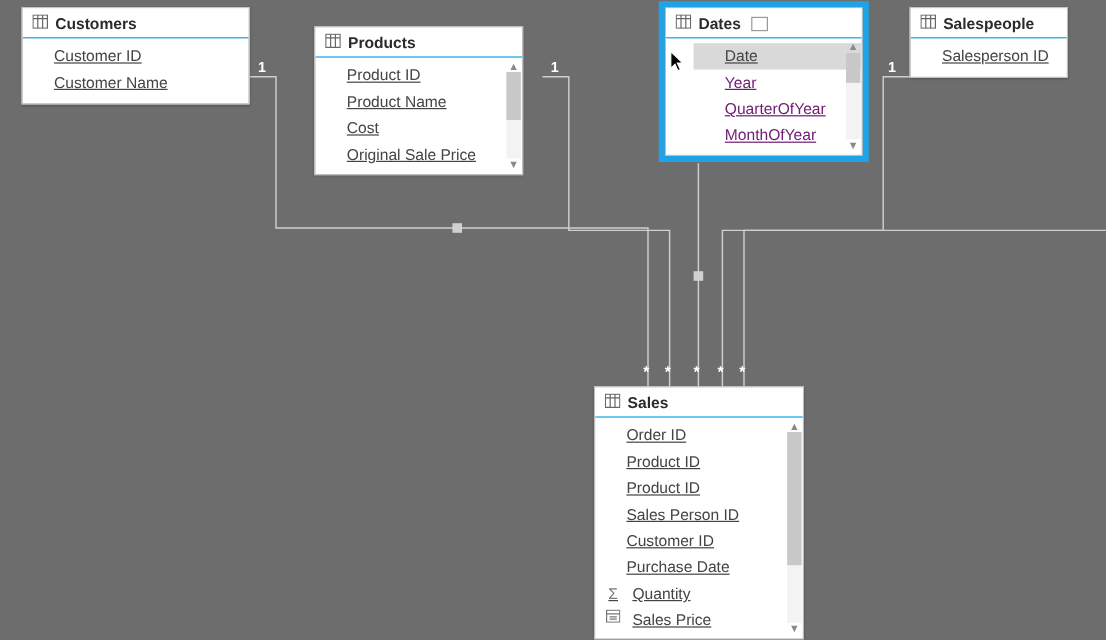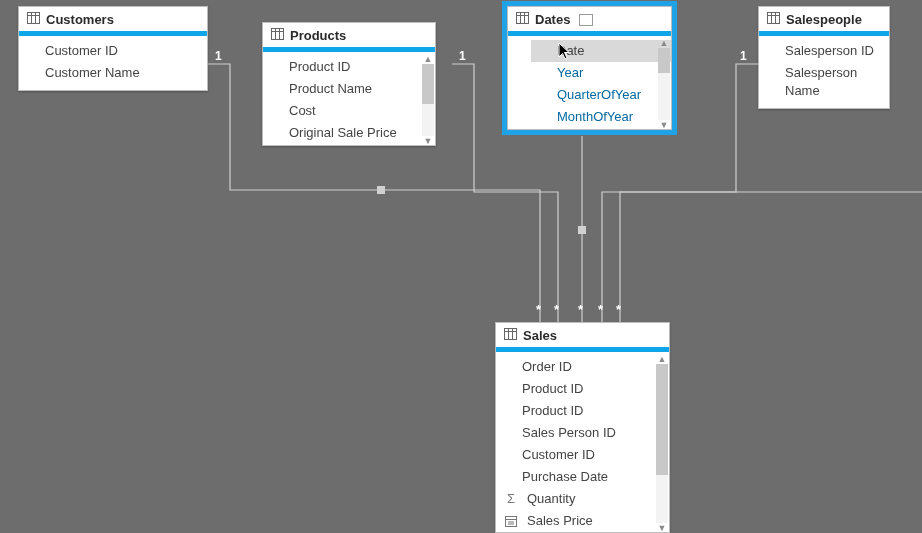--- a/index.html
+++ b/index.html
@@ -49,49 +49,51 @@
   .tbl {
     position: absolute;
     background: #ffffff;
     border: 1px solid #bdbdbd;
     box-shadow: 0 1px 2px rgba(0,0,0,0.25);
     box-sizing: border-box;
   }
   .tbl.selected {
     outline: 5px solid #1fa3e6;
     outline-offset: 0;
+    margin-left: 47px;
   }
   .tbl-header {
     display: flex;
     align-items: center;
     gap: 6px;
     padding: 5px 8px 4px 8px;
-    border-bottom: 5px solid #0ea5e9;
+    border-bottom: 1px solid #0ea5e9;
     font-weight: 600;
     color: #2b2b2b;
     background: #ffffff;
   }
   .tbl-body {
     position: relative;
   }
   .field-list {
     list-style: none;
     margin: 0;
     padding: 4px 0 6px 0;
   }
   .field {
     display: flex;
-    align-items: center;
+    align-items: flex-start;
     gap: 5px;
     padding: 2px 8px 2px 26px;
     color: #444;
     line-height: 18px;
+    text-decoration: underline;
   }
   .field .fld-text { flex: 1; }
-  .field.dim { color: #0369a1; }
+  .field.dim { color: #701a75; }
   .field.hover {
     background: #d9d9d9;
   }
   .field .iconwrap {
     width: 14px;
     margin-left: -18px;
     margin-right: 4px;
     display: inline-flex;
     justify-content: center;
     color: #777;
@@ -290,23 +292,20 @@
             <line x1="4.5" y1="0.5" x2="4.5" y2="11.5" stroke="#666"></line>
             <line x1="8.5" y1="0.5" x2="8.5" y2="11.5" stroke="#666"></line>
           </svg>
     </span>
     <span class="title-text">Salespeople</span>
   </div>
   <div class="tbl-body">
     <ul class="field-list">
       <li class="field">
             <span class="fld-text">Salesperson ID</span>
-          </li>
-      <li class="field">
-            <span class="fld-text">Salesperson Name</span>
           </li>
     </ul>
   </div>
 </div>
 
 <div class="tbl" id="t-sales">
   <div class="tbl-header">
     <span>
       <svg width="13" height="12" viewBox="0 0 13 12">
             <rect x="0.5" y="0.5" width="12" height="11" fill="none" stroke="#666"></rect>

